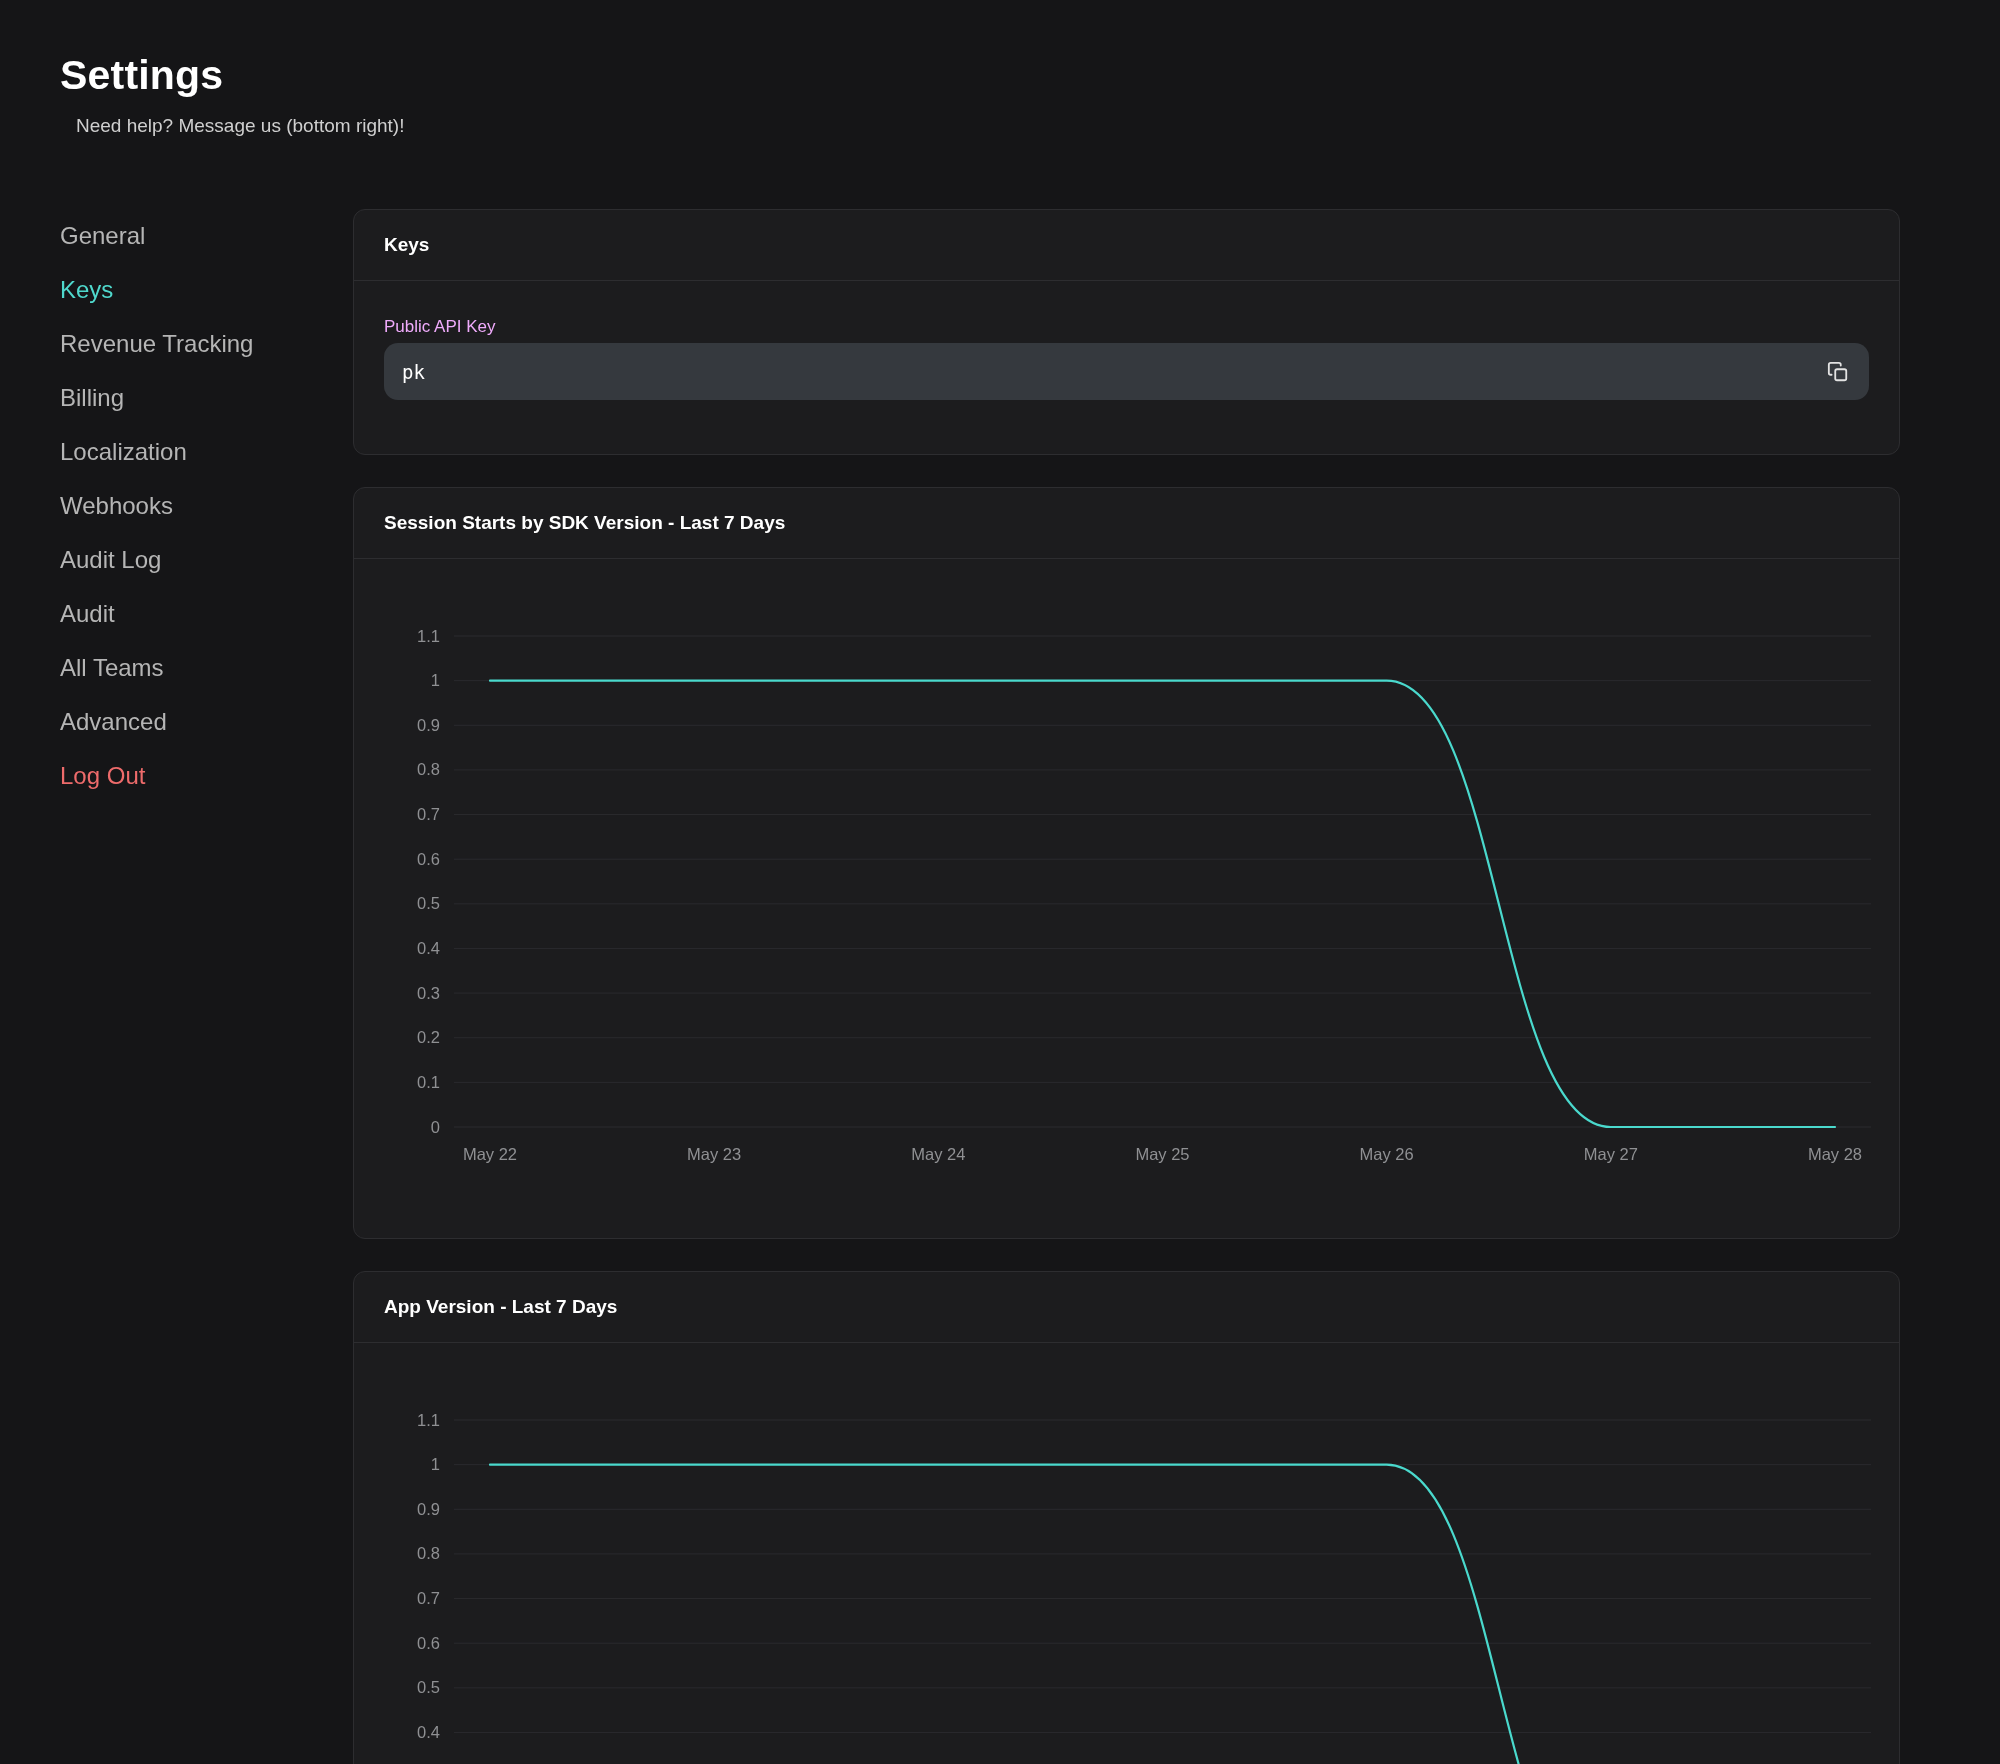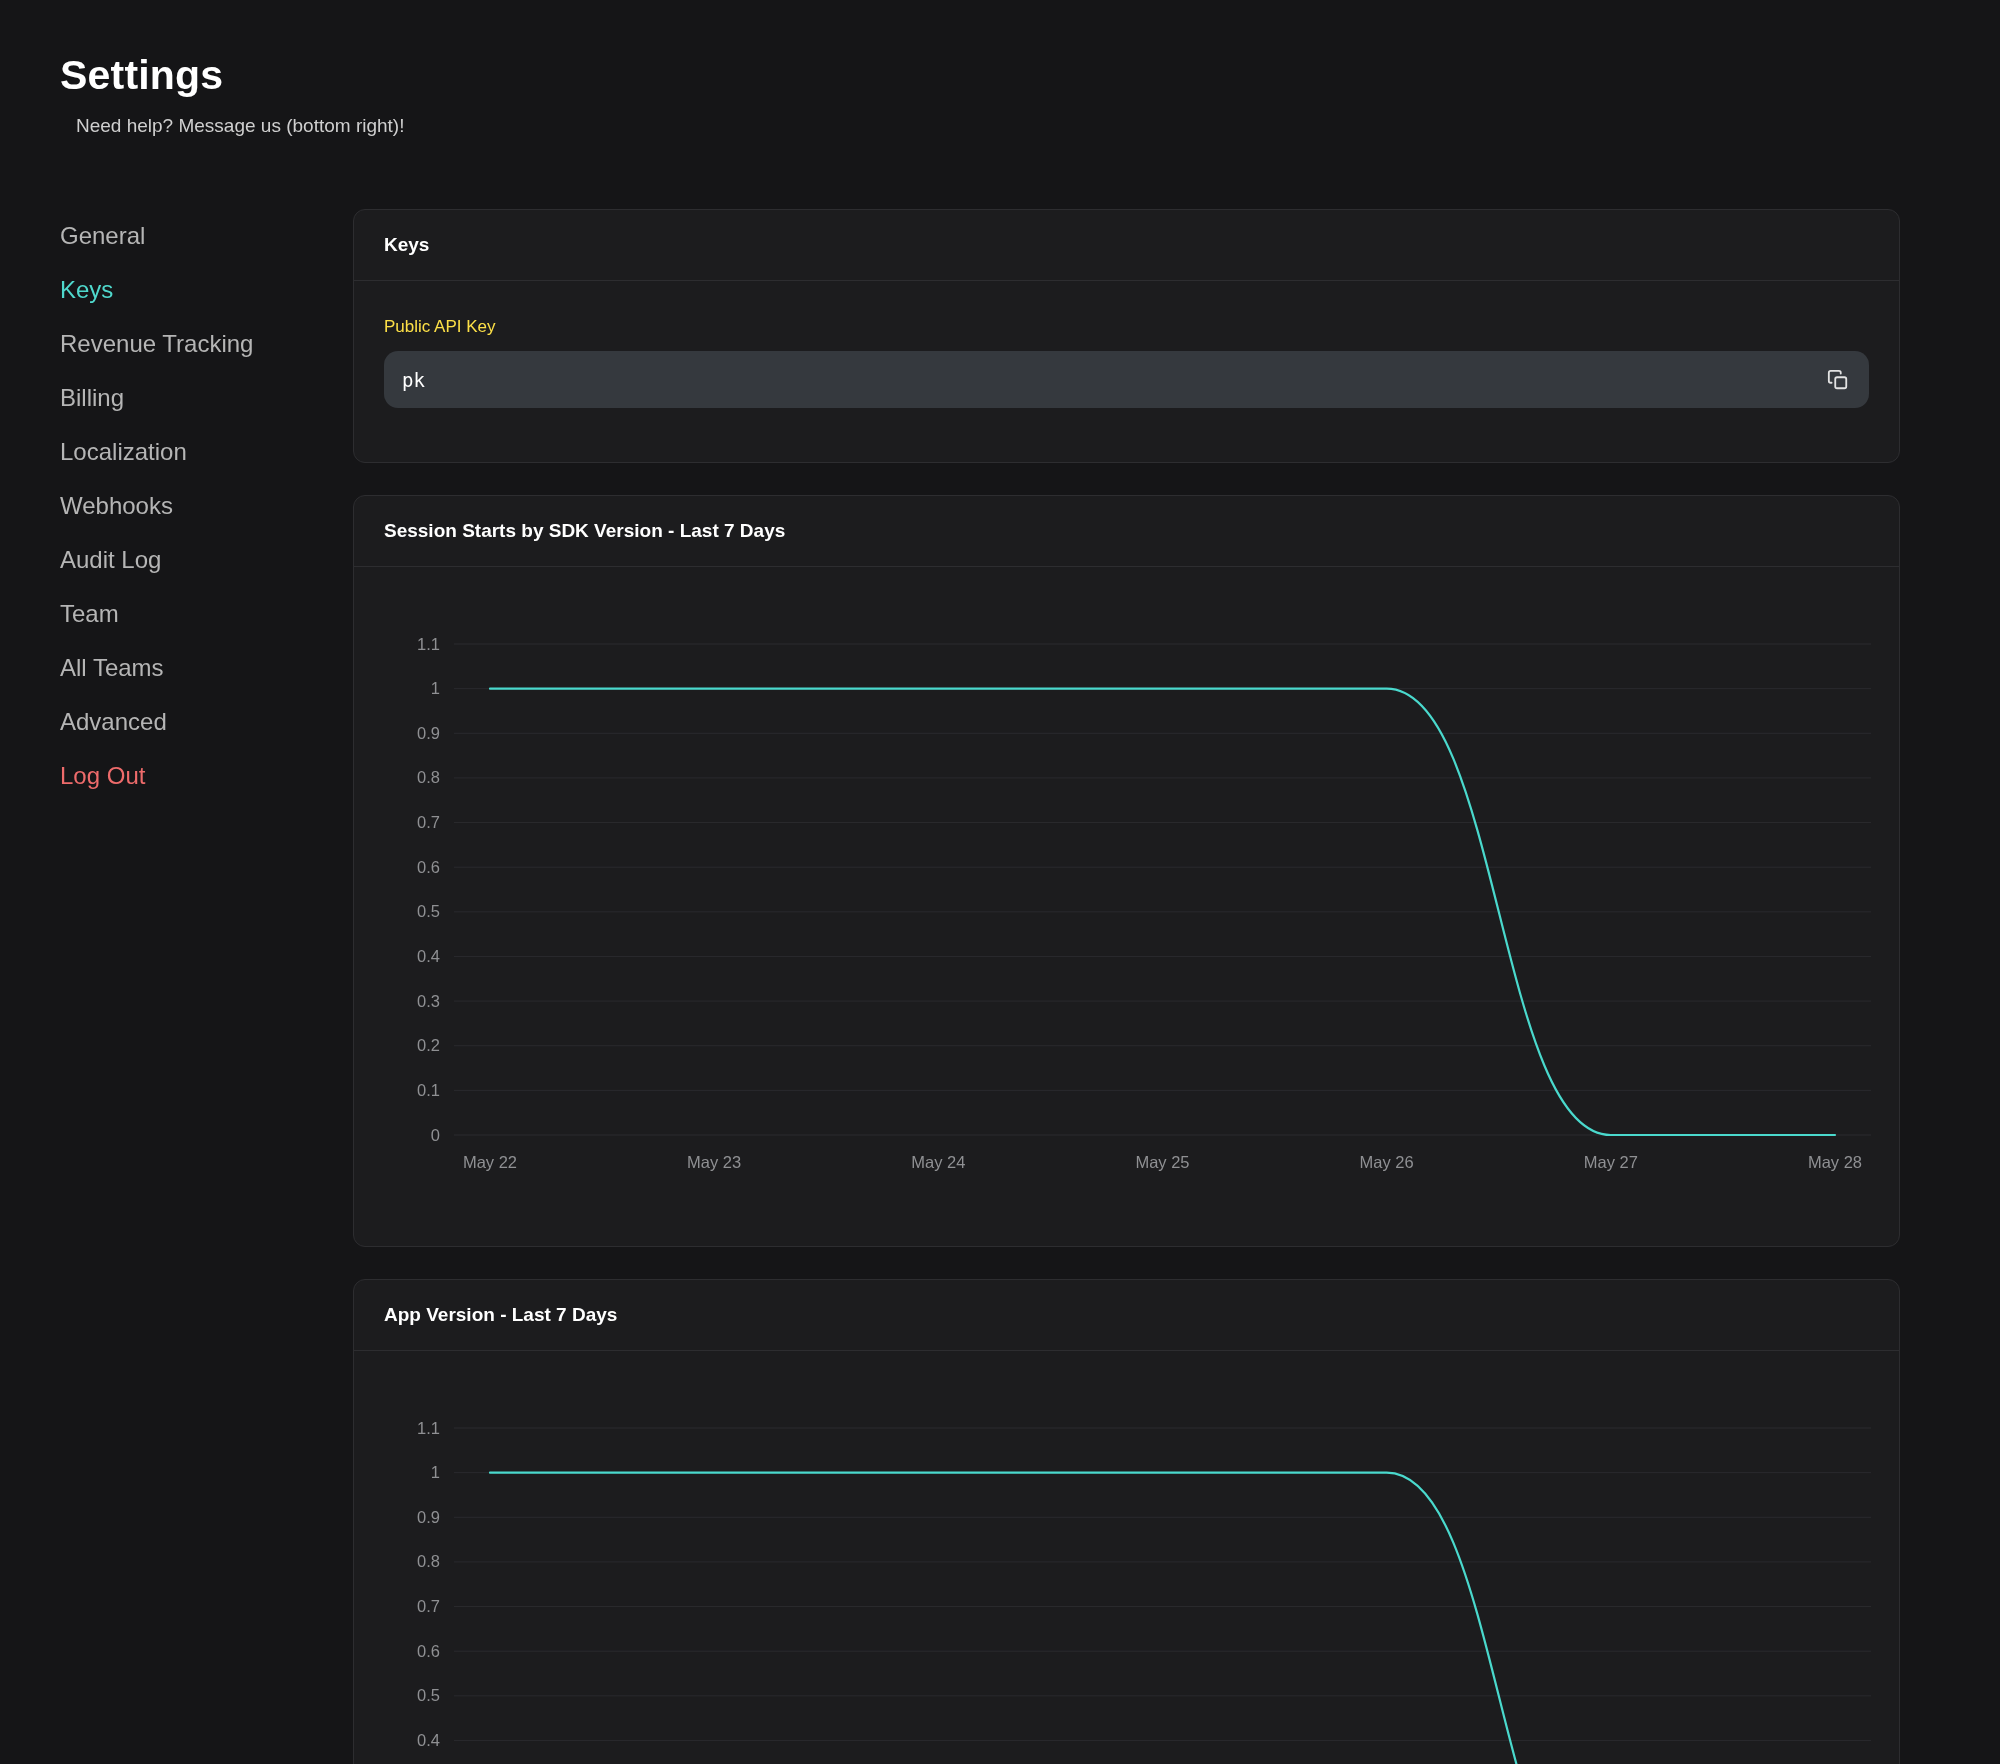--- a/index.html
+++ b/index.html
@@ -33,21 +33,21 @@
   .card-header {
     padding: 24px 30px;
     border-bottom: 1px solid #2d2d30;
     font-size: 19px;
     font-weight: 700;
     line-height: 22px;
     color: #ffffff;
   }
 
   .keys-body { padding: 36px 30px 54px 30px; }
-  .field-label { font-size: 17px; color: #fde047; margin-bottom: 14px; }
+  .field-label { font-size: 17px; color: #f0abfc; margin-bottom: 6px; }
   .input-row { position: relative; }
   input.api-key {
     width: 100%; box-sizing: border-box;
     height: 57px;
     background: #35393e;
     border: none; outline: none;
     border-radius: 14px;
     color: #ffffff;
     font-family: "DejaVu Sans Mono", monospace;
     font-size: 19px;
@@ -79,21 +79,21 @@
   <div class="layout">
 
     <nav class="sidebar">
         <div class="side-item"><span>General</span></div>
         <div class="side-item active"><span>Keys</span></div>
         <div class="side-item"><span>Revenue Tracking</span></div>
         <div class="side-item"><span>Billing</span></div>
         <div class="side-item"><span>Localization</span></div>
         <div class="side-item"><span>Webhooks</span></div>
         <div class="side-item"><span>Audit Log</span></div>
-        <div class="side-item"><span>Team</span></div>
+        <div class="side-item"><span>Audit</span></div>
         <div class="side-item"><span>All Teams</span></div>
         <div class="side-item"><span>Advanced</span></div>
         <div class="side-item danger"><span>Log Out</span></div>
       </nav>
 
     <div class="main">
 
       <div class="card">
         <div class="card-header">Keys</div>
         <div class="keys-body">

